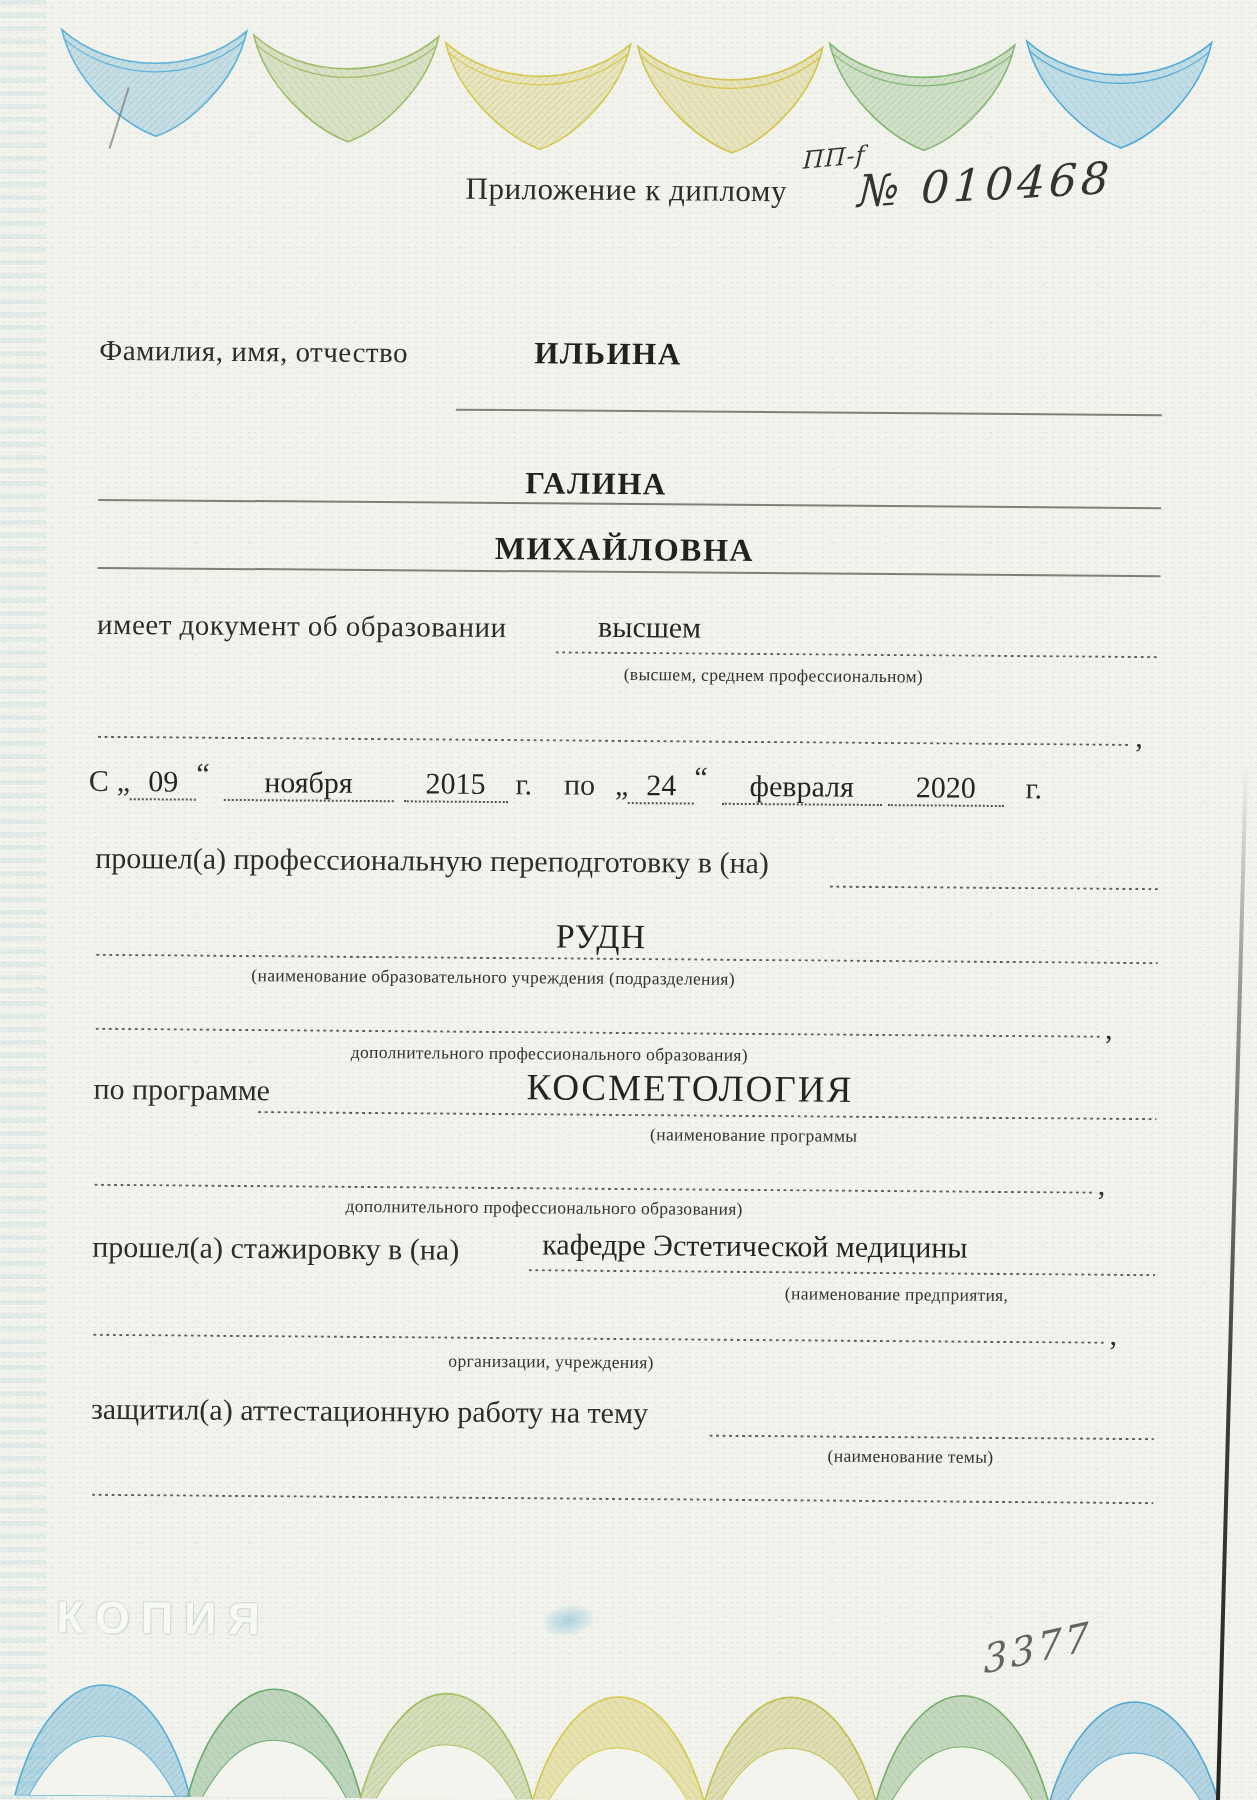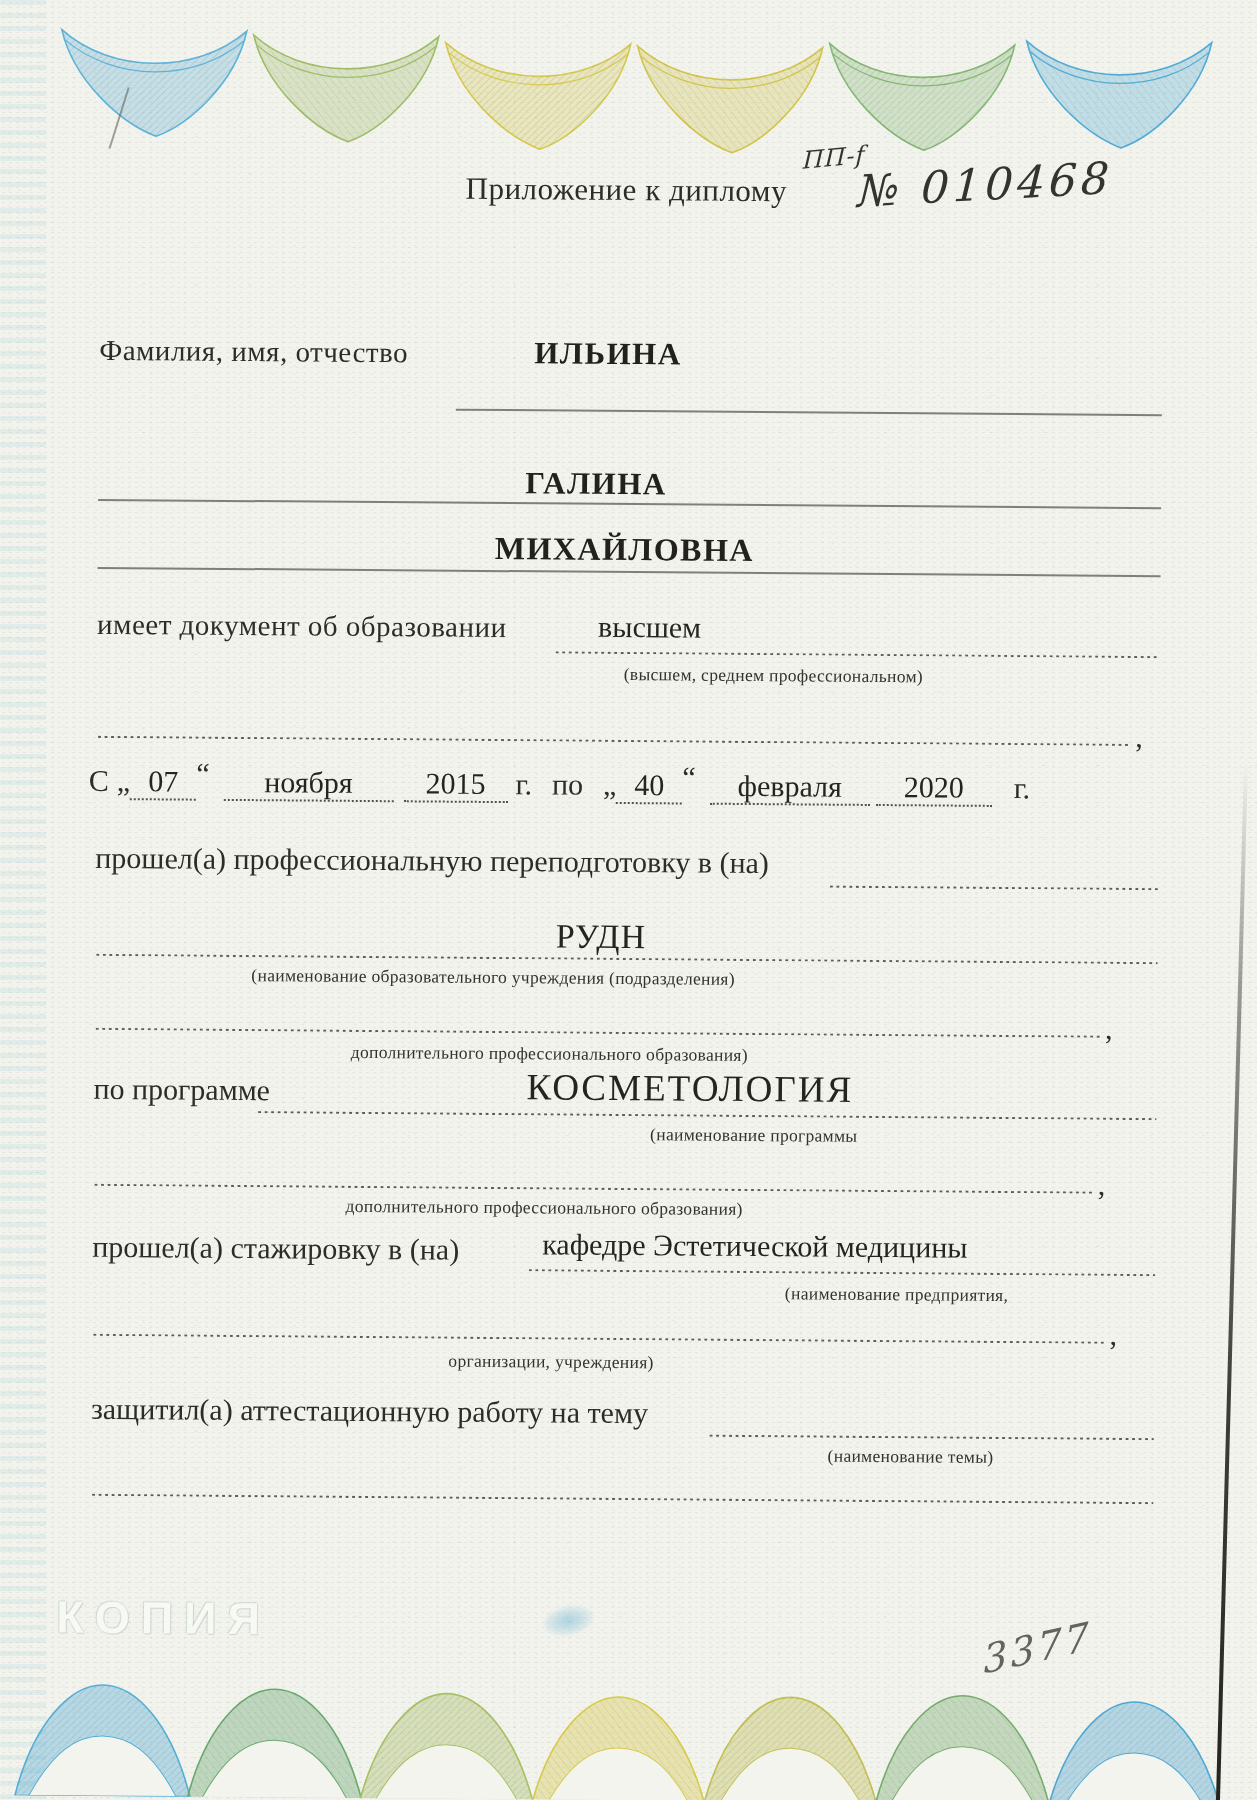--- a/index.html
+++ b/index.html
@@ -137,28 +137,28 @@
     <div class="abs lbl" style="left:95px;top:612px;">имеет документ об образовании</div>
     <div class="abs val" style="left:596px;top:610px;">высшем</div>
     <div class="dots" style="left:552px;top:650px;width:606px;"></div>
     <div class="abs cap" style="left:622px;top:664px;">(высшем, среднем профессиональном)</div>
     <div class="dots" style="left:95px;top:738px;width:1035px;"></div>
     <span class="comma" style="left:1134px;top:716px;">,</span>
 
     <div class="abs period-row" style="left:88px;top:768px;">
       <span>С</span>
       <span class="q-low" style="margin-left:8px;">„</span>
-      <span class="fill" style="min-width:46px;">07</span>
+      <span class="fill" style="min-width:46px;">09</span>
       <span class="q-high">“</span>
       <span class="fill" style="min-width:150px;margin-left:14px;">ноября</span>
       <span class="fill" style="min-width:84px;margin-left:10px;">2015</span>
       <span style="margin-left:8px;">г.</span>
-      <span style="margin-left:20px;">по</span>
+      <span style="margin-left:32px;">по</span>
       <span class="q-low" style="margin-left:20px;">„</span>
-      <span class="fill" style="min-width:46px;">40</span>
+      <span class="fill" style="min-width:46px;">24</span>
       <span class="q-high">“</span>
       <span class="fill" style="min-width:140px;margin-left:14px;">февраля</span>
       <span class="fill" style="min-width:96px;margin-left:6px;">2020</span>
       <span style="margin-left:22px;">г.</span>
     </div>
 
     <div class="abs big" style="left:95px;top:845px;">прошел(а) профессиональную переподготовку в (на)</div>
     <div class="dots" style="left:828px;top:882px;width:330px;"></div>
     <div class="abs val" style="left:556px;top:918px;font-size:34px;letter-spacing:1px;">РУДН</div>
     <div class="dots" style="left:95px;top:956px;width:1063px;"></div>

